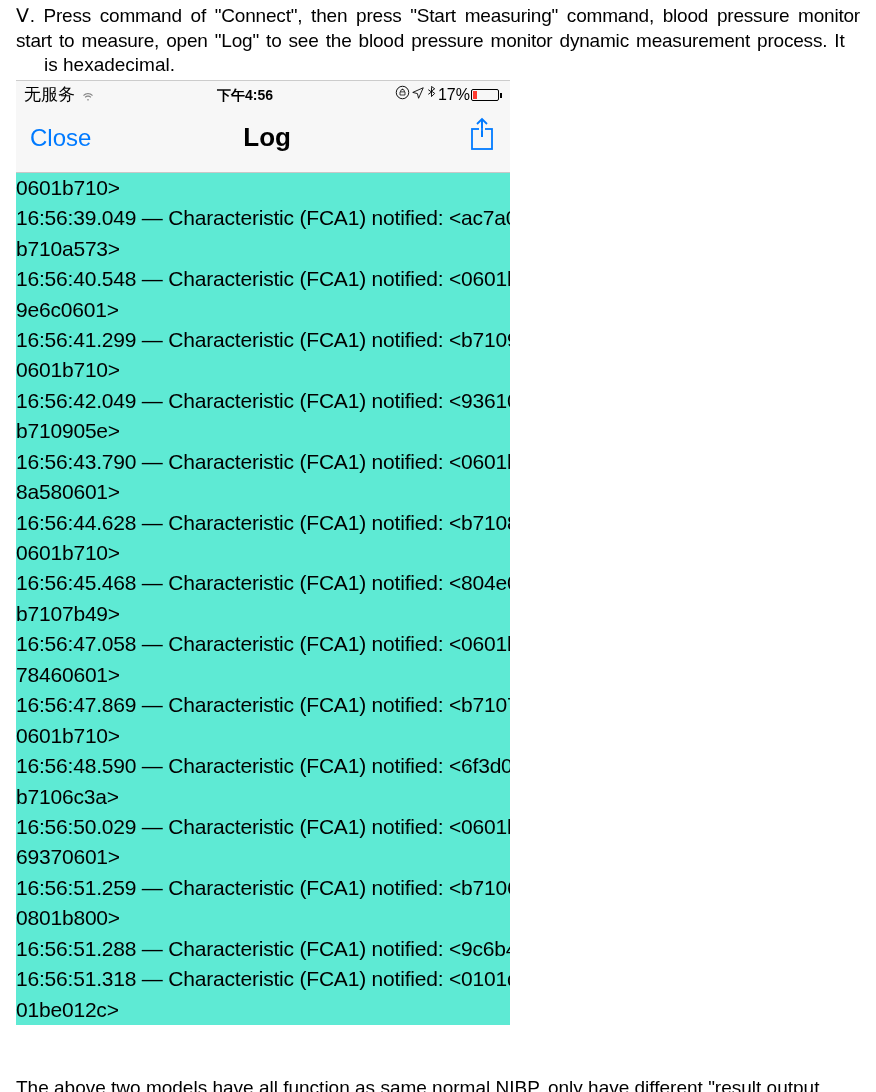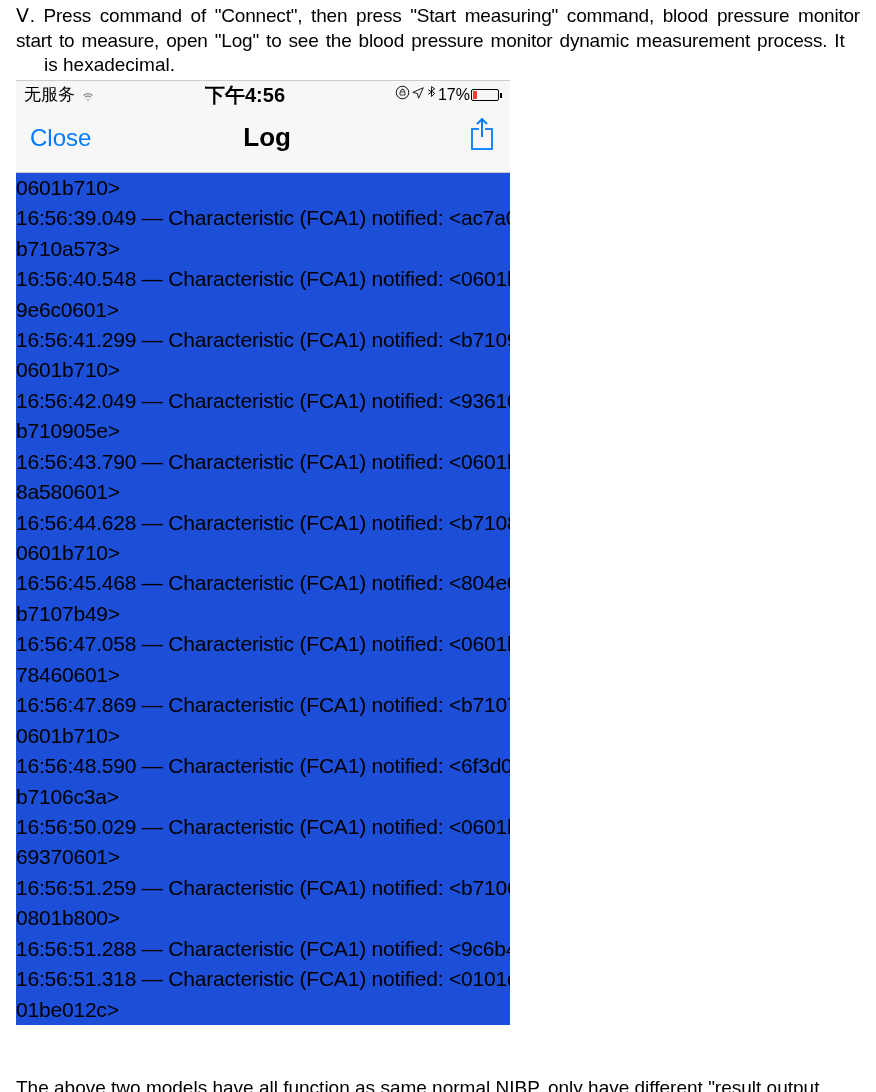--- a/index.html
+++ b/index.html
@@ -26,39 +26,39 @@
       margin-bottom: 2px;
       margin-left: 28px;
     }
     .roman-numeral {
       letter-spacing: -1px;
     }
     .phone-mockup {
       width: 494px;
       margin-left: 16px;
       border-top: 1px solid #ccc;
-      background: #1d4ed8;
+      background: #5eead4;
     }
     .status-bar {
       display: flex;
       align-items: center;
       justify-content: space-between;
       padding: 3px 8px 1px 8px;
       height: 26px;
       font-size: 17px;
       background: #f7f7f7;
     }
     .status-left {
       display: flex;
       align-items: center;
       gap: 6px;
     }
     .status-center {
       font-weight: bold;
-      font-size: 20px;
+      font-size: 14px;
     }
     .status-right {
       display: flex;
       align-items: center;
       gap: 1px;
     }
     .wifi-icon svg {
       width: 14px;
       height: 14px;
       vertical-align: middle;

